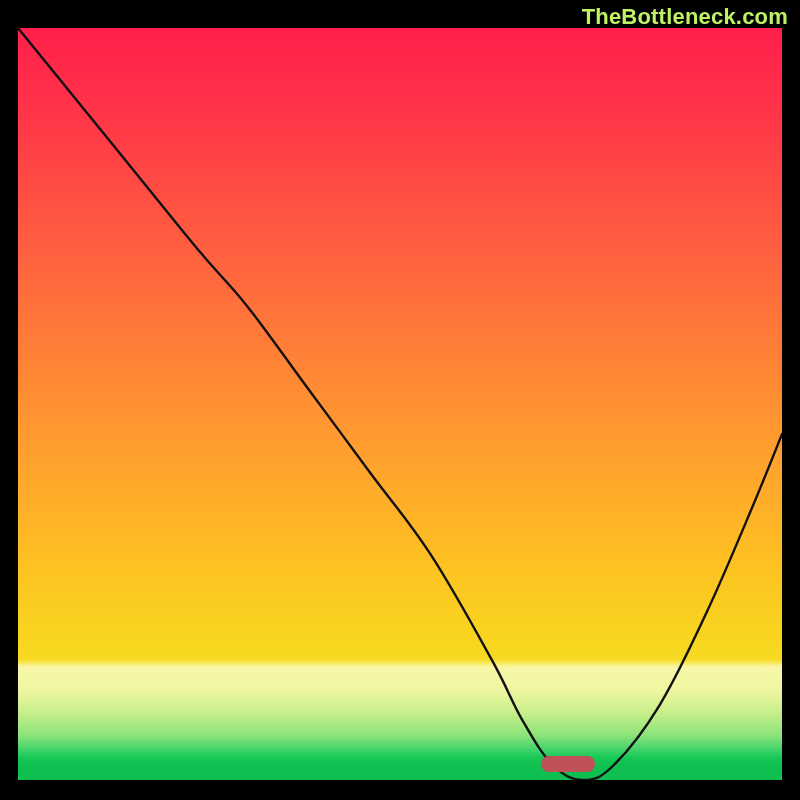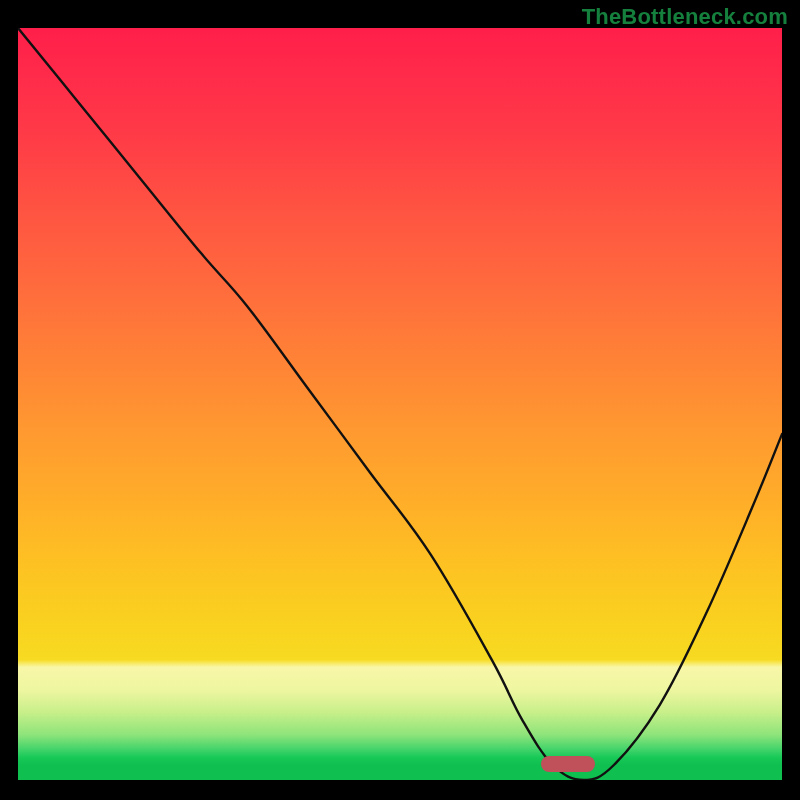--- a/index.html
+++ b/index.html
@@ -14,21 +14,21 @@
   .frame {
     position: relative;
     width: 800px;
     height: 800px;
     background: #000;
   }
   .watermark {
     position: absolute;
     top: 4px;
     right: 12px;
-    color: #15803d;
+    color: #bef264;
     font-size: 22px;
     font-weight: bold;
     letter-spacing: 0.2px;
     z-index: 10;
   }
   .plot-area {
     position: absolute;
     
     left: 18px;
     top: 28px;

